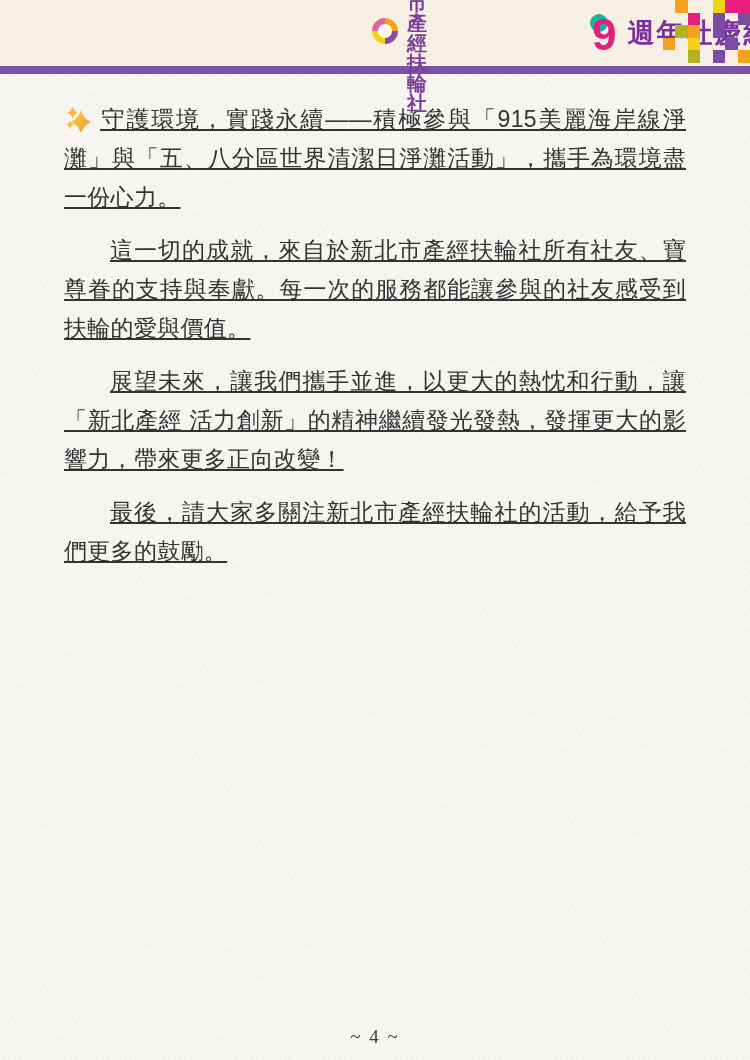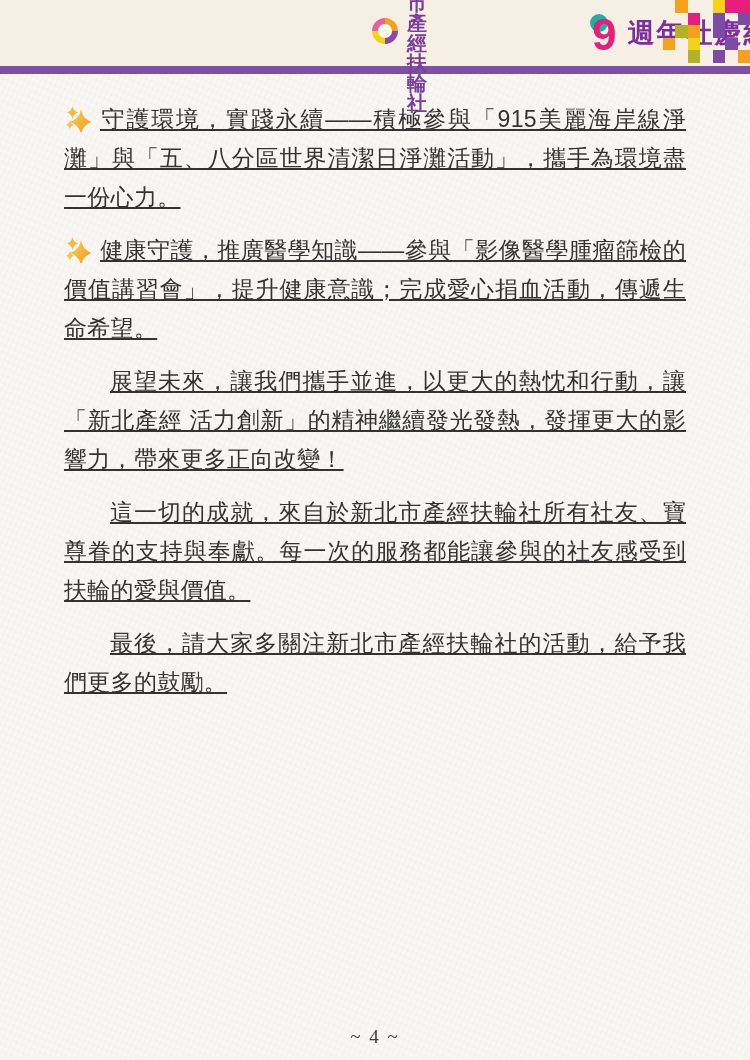--- a/index.html
+++ b/index.html
@@ -169,29 +169,24 @@
   <div class="purple-bar"></div>
 
   <div class="main">
 
     <p>
       <svg class="sparkle">
           <use href="#sparkle-sym"></use>
         </svg><span>守護環境，實踐永續——積極參與「915美麗海岸線淨灘」與「五、八分區世界清潔日淨灘活動」，攜手為環境盡一份心力。</span>
     </p>
 
-    <p>
-      <svg class="sparkle">
-          <use href="#sparkle-sym"></use>
-        </svg><span>健康守護，推廣醫學知識——參與「影像醫學腫瘤篩檢的價值講習會」，提升健康意識；完成愛心捐血活動，傳遞生命希望。</span>
-    </p>
 
 
 
+    <p class="indent">這一切的成就，來自於新北市產經扶輪社所有社友、寶尊眷的支持與奉獻。每一次的服務都能讓參與的社友感受到扶輪的愛與價值。</p>
     <p class="indent">展望未來，讓我們攜手並進，以更大的熱忱和行動，讓「新北產經 活力創新」的精神繼續發光發熱，發揮更大的影響力，帶來更多正向改變！</p>
-    <p class="indent">這一切的成就，來自於新北市產經扶輪社所有社友、寶尊眷的支持與奉獻。每一次的服務都能讓參與的社友感受到扶輪的愛與價值。</p>
     <p class="indent">最後，請大家多關注新北市產經扶輪社的活動，給予我們更多的鼓勵。</p>
 
   </div>
 
   <div class="footer">~ 4 ~</div>
 
 </div>
 
 </body></html>

